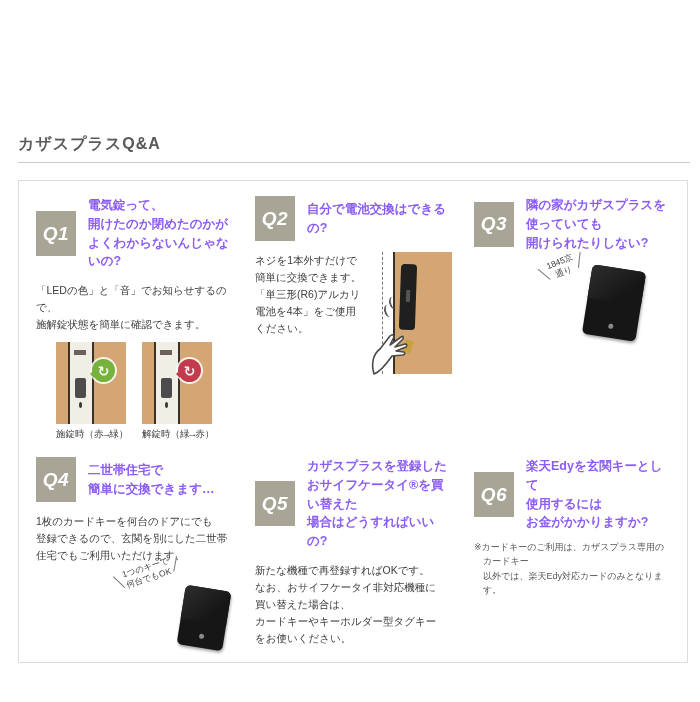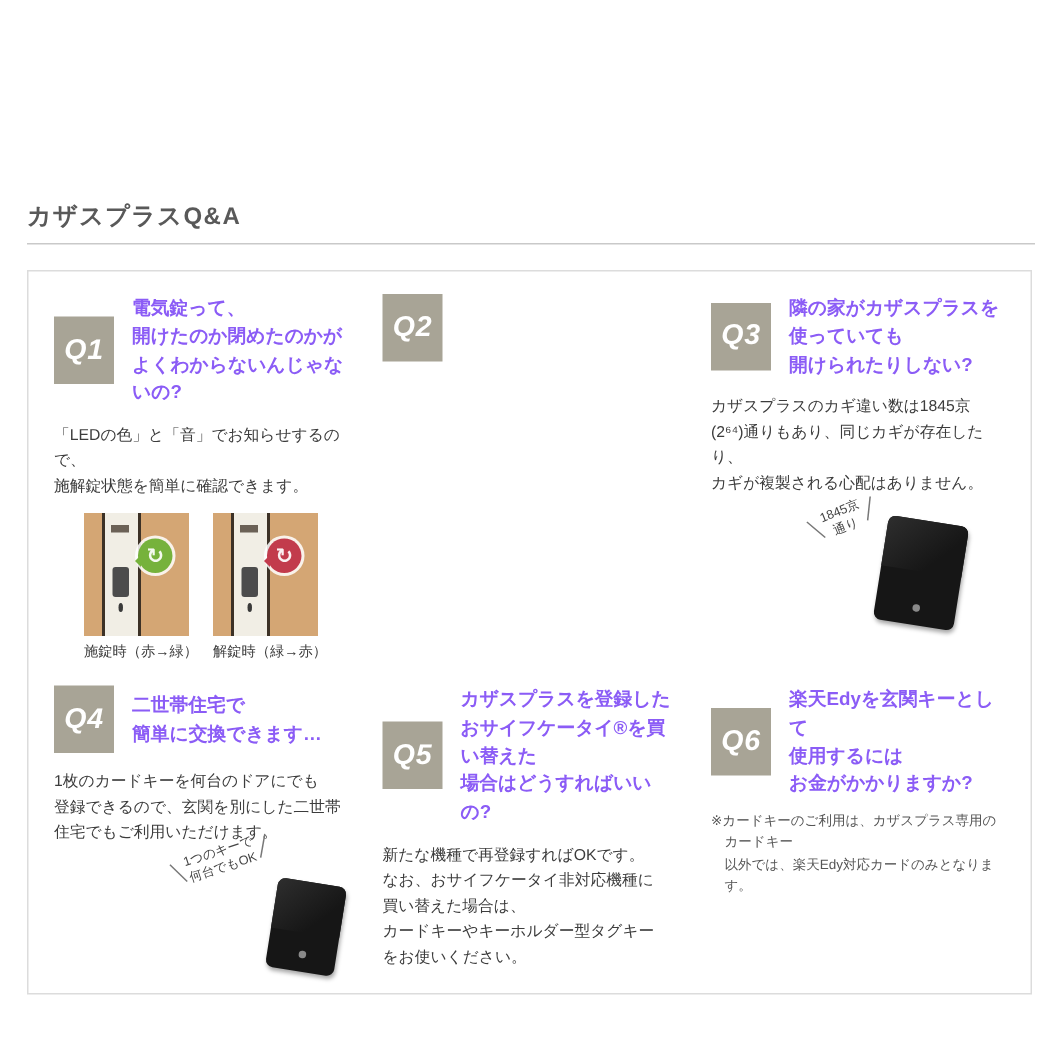--- a/index.html
+++ b/index.html
@@ -125,20 +125,21 @@
   .led-green{background:#76b23c;}
   .led-green::before{border-right-color:#76b23c;}
   .led-red{background:#c23b4c;}
   .led-red::before{border-right-color:#c23b4c;}
   .door-caption{
     margin-top:4px;
     font-size:9.5px;
     color:#3a3a3a;
     text-align:left;
     white-space:nowrap;
+    font-family:Liberation Mono, monospace;
   }
   
   .q2-body{display:flex;gap:6px;margin-top:11px;}
   .q2-body .answer{margin-top:0;flex:1;}
   .q2-fig{
     position:relative;
     flex:0 0 72px;
     height:122px;
   }
   .q2-dash{
@@ -258,33 +259,50 @@
               </div>
             </div>
             <div class="door-caption">解錠時（緑→赤）</div>
           </div>
         </div>
       </div>
 
       <div class="qa-cell">
         <div class="qa-head">
           <div class="q-badge">Q2</div>
+          <div class="q-text">自分で電池交換はできるの?</div>
+        </div>
+        <div class="q2-body">
+          <div class="answer">ネジを1本外すだけで
+簡単に交換できます。
+「単三形(R6)アルカリ
+電池を4本」をご使用
+ください。</div>
+          <div class="q2-fig">
+            <div class="q2-dash"></div>
+            <div class="q2-door">
+              <div class="q2-device"></div>
+              <div class="q2-knob"></div>
+            </div>
+            <div class="q2-arc q2-arc1"></div>
+            <div class="q2-arc q2-arc2"></div>
+            <svg class="q2-hand" width="44" height="52" viewBox="0 0 44 52">
+              <path d="M6 50 C3 40 5 30 12 25 L22 12 Q25 9 26 13 L22 21 L33 13 Q36 11 35 15 L27 23 L37 20 Q40 20 38 23 L28 27 L36 28 Q38 30 35 31 L24 32 C17 42 12 48 6 50 Z" fill="#ffffff" stroke="#4a4a4a" stroke-width="1.6" stroke-linejoin="round"></path>
+            </svg>
+          </div>
         </div>
       </div>
 
       <div class="qa-cell">
         <div class="qa-head">
           <div class="q-badge">Q3</div>
           <div class="q-text">隣の家がカザスプラスを
 使っていても
 開けられたりしない?</div>
         </div>
-        <div class="answer">カザスプラスのカギ違い数は1845京
-(2⁶⁴)通りもあり、同じカギが存在したり、
-カギが複製される心配はありません。</div>
         <div class="card-fig">
           <div class="fig-label-wrap label-q3">
             <div class="tick tick-l"></div>
             <div class="fig-label">1845京
 通り</div>
             <div class="tick tick-r"></div>
           </div>
           <div class="card-key card-q3"></div>
         </div>
       </div>

